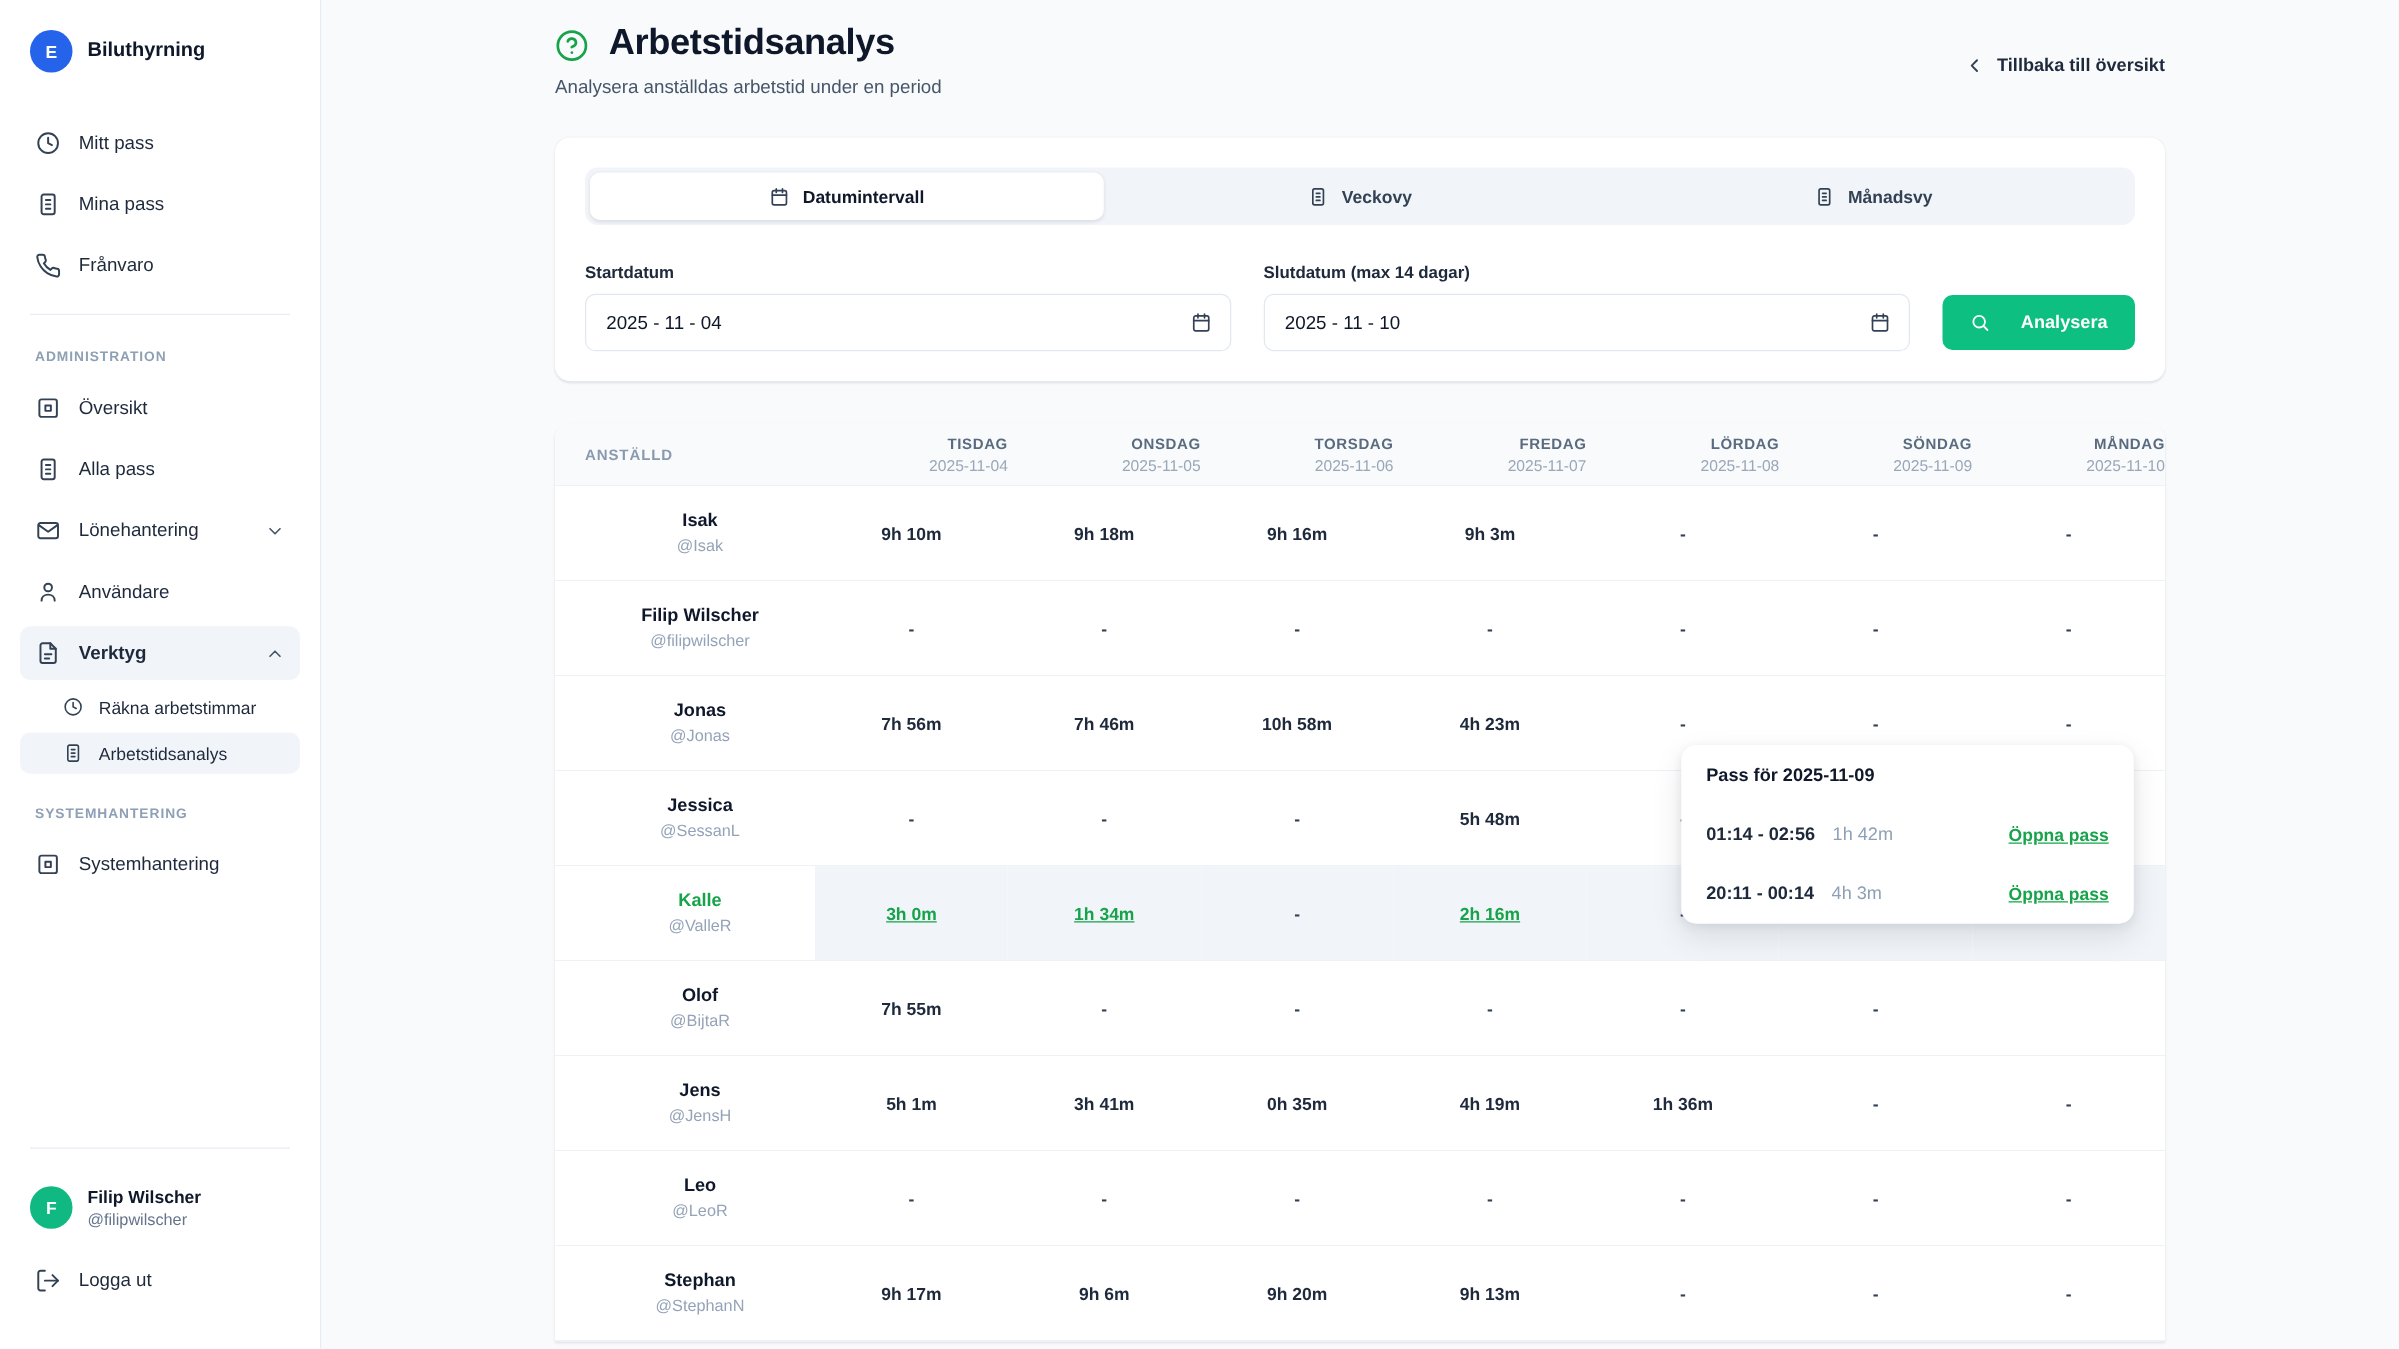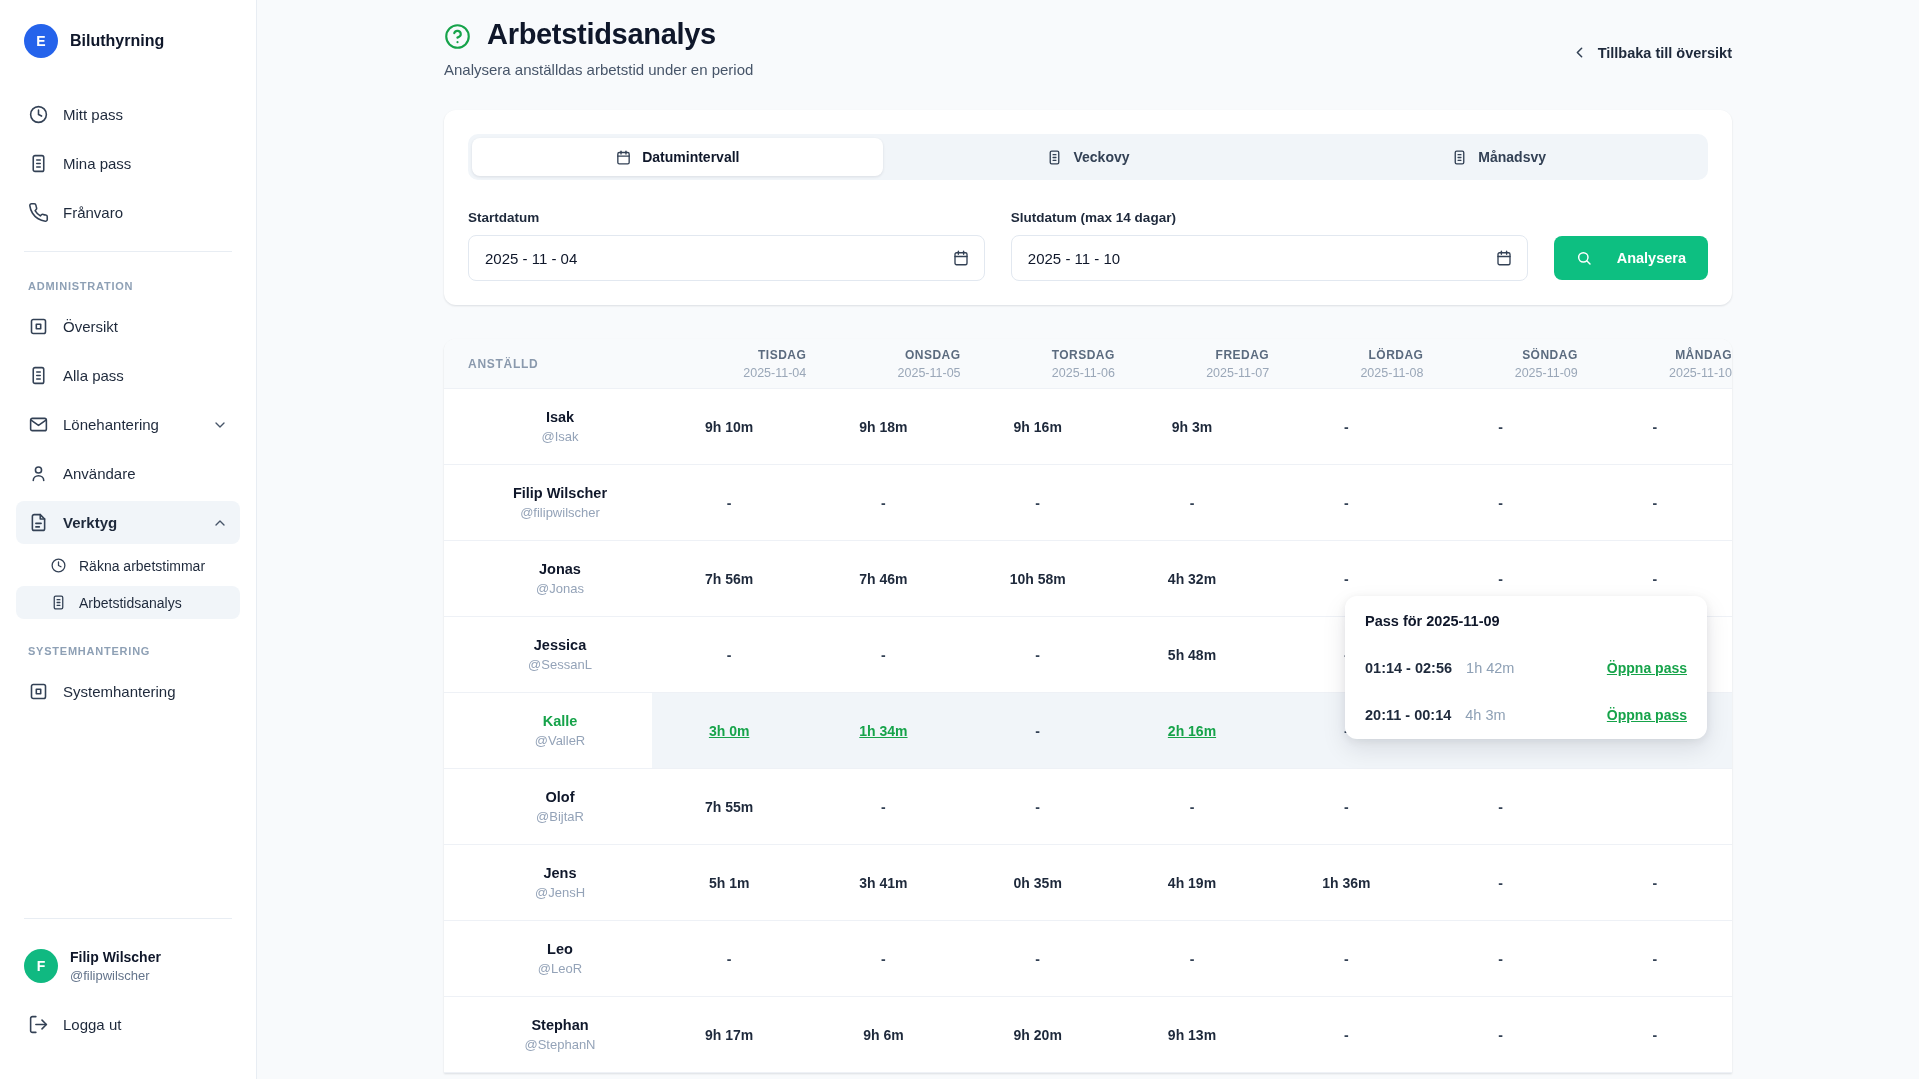--- a/index.html
+++ b/index.html
@@ -455,21 +455,21 @@
           </div>
 
   <div class="trow">
     <div class="cell-name">
       <span class="emp-name">Jonas</span>
       <span class="emp-handle">@Jonas</span>
     </div>
   <div class="cell">7h 56m</div>
             <div class="cell">7h 46m</div>
             <div class="cell">10h 58m</div>
-            <div class="cell">4h 32m</div>
+            <div class="cell">4h 23m</div>
             <div class="cell dash">-</div>
             <div class="cell dash">-</div>
             <div class="cell dash">-</div>
           </div>
 
   <div class="trow">
     <div class="cell-name">
       <span class="emp-name">Jessica</span>
       <span class="emp-handle">@SessanL</span>
     </div>

